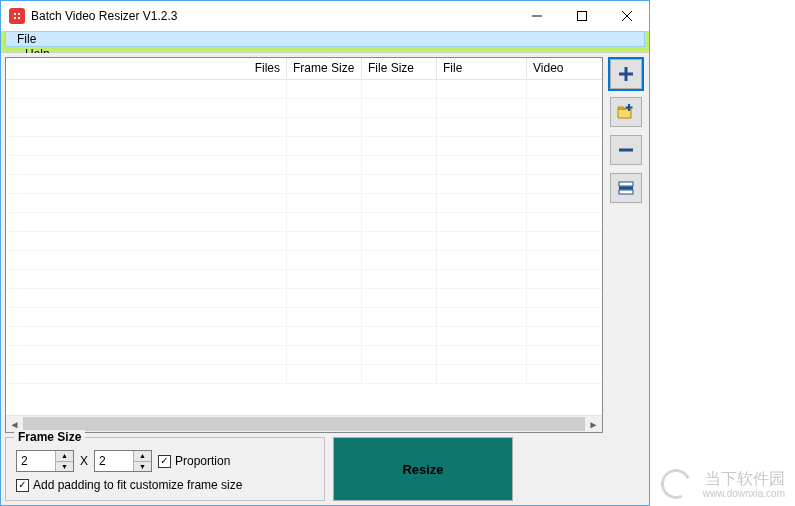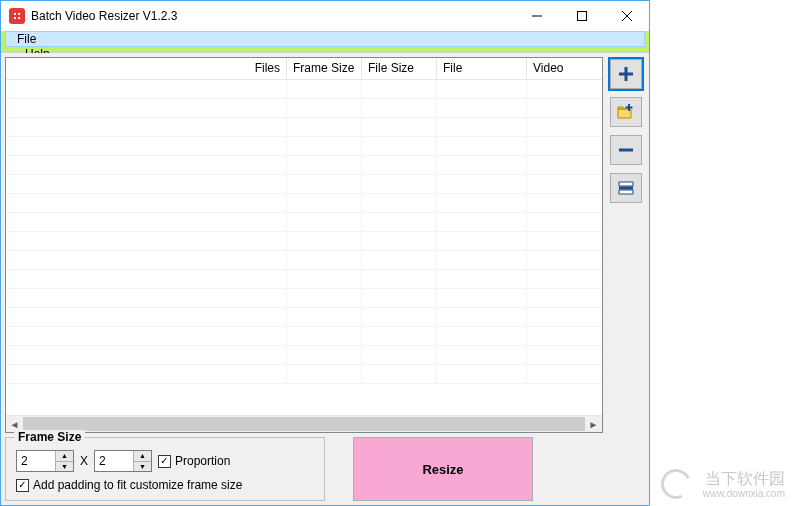--- a/index.html
+++ b/index.html
@@ -56,21 +56,21 @@
 .spinner input { border: none; width: 38px; padding: 0 4px; font-size: 12px; outline: none; }
 .spinbtns { width: 18px; display: flex; flex-direction: column; border-left: 1px solid #b0b0b0; }
 .spinbtn { flex: 1; display: flex; align-items: center; justify-content: center; background: #e8e8e8; font-size: 7px; color: #000; line-height: 1; }
 .spinbtn:first-child { border-bottom: 1px solid #b0b0b0; }
 
 .x-label { font-size: 12px; }
 
 .check { display: inline-flex; align-items: center; gap: 4px; font-size: 12px; }
 .check .box { width: 13px; height: 13px; border: 1px solid #333; background: #fff; display: flex; align-items: center; justify-content: center; font-size: 10px; line-height: 1; }
 
-.resize-btn { flex: 0 0 180px; border: 1px solid #adadad; background: #f9a8d4; display: flex; align-items: center; justify-content: center; font-weight: bold; font-size: 13px; margin-left: 20px; }
+.resize-btn { flex: 0 0 180px; border: 1px solid #adadad; background: #0f766e; display: flex; align-items: center; justify-content: center; font-weight: bold; font-size: 13px; }
 
 .sidebar { width: 38px; display: flex; flex-direction: column; gap: 8px; padding-top: 2px; align-items: center; }
 .tool-btn { width: 32px; height: 30px; border: 1px solid #adadad; background: #e1e1e1; display: flex; align-items: center; justify-content: center; position: relative; }
 .tool-btn.focused { outline: 2px solid #0078d7; outline-offset: 0; }
 .tool-btn svg { width: 18px; height: 18px; }
 
 .watermark { position: absolute; right: 10px; bottom: 6px; color: #c8c8c8; font-size: 13px; pointer-events: none; display: flex; align-items: center; gap: 12px; }
 .watermark .logo { width: 30px; height: 30px; border: 3px solid #d5d5d5; border-radius: 50%; border-right-color: transparent; transform: rotate(20deg); }
 .watermark .txt { text-align: right; line-height: 1.2; }
 .watermark .txt .l1 { font-size: 16px; }

